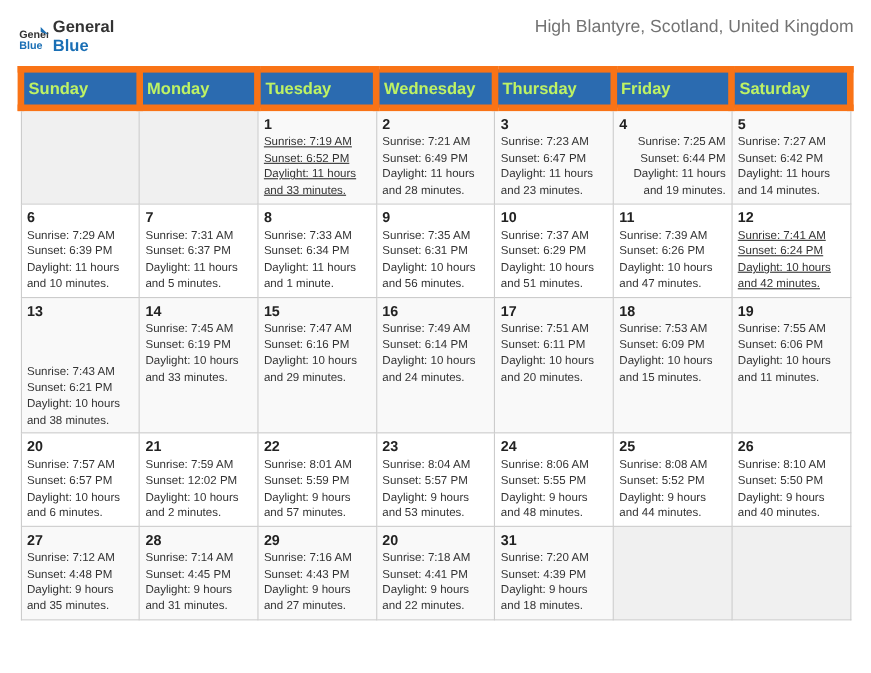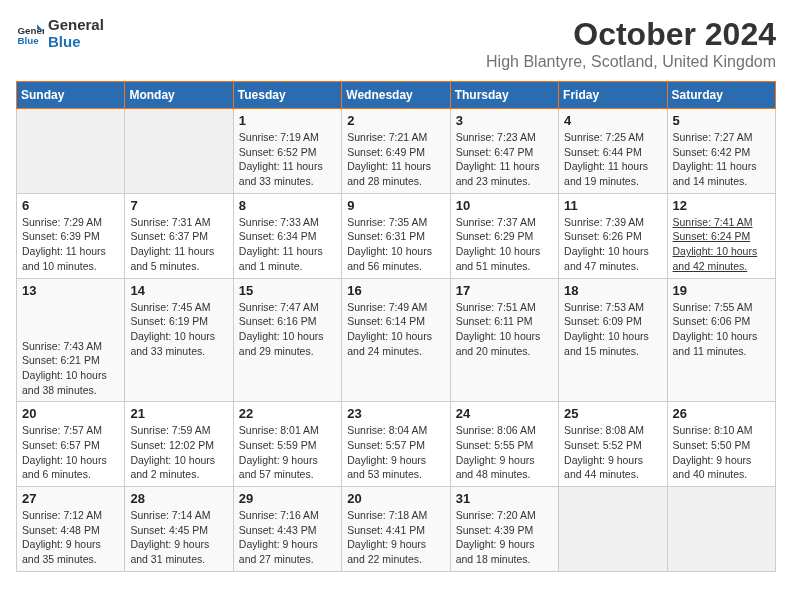--- a/index.html
+++ b/index.html
@@ -38,26 +38,26 @@
       color: #737373;
       text-align: center;
     }
     table {
       width: 100%;
       border-collapse: collapse;
       font-size: 11px;
     }
     thead tr th {
       background-color: #2b6bb0;
-      color: #ffffff;
+      color: #bef264;
       padding: 6px 4px;
       text-align: left;
-      font-size: 12px;
+      font-size: 15px;
       font-weight: bold;
-      border: 1px solid #f97316;
+      border: 6px solid #f97316;
     }
     tbody tr td {
       border: 1px solid #ccc;
       vertical-align: top;
       padding: 4px 5px;
       width: 106px;
       min-height: 80px;
       background: #fff;
     }
     tbody tr:nth-child(odd) td {
@@ -88,21 +88,20 @@
       <text x="2" y="22" font-size="14" font-weight="bold" fill="#333">General</text>
       <text x="2" y="36" font-size="14" font-weight="bold" fill="#1a6fb5">Blue</text>
       <polygon points="30,8 40,18 30,14" fill="#1a6fb5"></polygon>
     </svg>
     <div>
       <div style="font-size:15px;font-weight:bold;color:#333;">General</div>
       <div style="font-size:15px;font-weight:bold;color:#1a6fb5;">Blue</div>
     </div>
   </div>
   <div class="title-section">
-    <div class="month-title">October 2024</div>
     <div class="location-title">High Blantyre, Scotland, United Kingdom</div>
   </div>
 </div>
 
 <table>
   <thead>
     <tr>
     <th>Sunday</th>
         <th>Monday</th>
         <th>Tuesday</th>
@@ -111,39 +110,39 @@
         <th>Friday</th>
         <th>Saturday</th>
       </tr>
   </thead>
   <tbody id="calendar-body">
   <tr>
         <td class="empty-cell"></td>
         <td class="empty-cell"></td>
         <td>
           <span class="day-num">1</span>
-          <div class="day-info" style="white-space: pre-line;">Sunrise: 7:19 AM
+          <div class="day-info" style="white-space: pre-line; text-decoration: underline;">Sunrise: 7:19 AM
 Sunset: 6:52 PM
 Daylight: 11 hours and 33 minutes.</div>
         </td>
         <td>
           <span class="day-num">2</span>
           <div class="day-info" style="white-space: pre-line;">Sunrise: 7:21 AM
 Sunset: 6:49 PM
 Daylight: 11 hours and 28 minutes.</div>
         </td>
         <td>
           <span class="day-num">3</span>
           <div class="day-info" style="white-space: pre-line;">Sunrise: 7:23 AM
 Sunset: 6:47 PM
 Daylight: 11 hours and 23 minutes.</div>
         </td>
         <td>
           <span class="day-num">4</span>
-          <div class="day-info" style="white-space: pre-line;">Sunrise: 7:25 AM
+          <div class="day-info" style="white-space: pre-line; text-align: right;">Sunrise: 7:25 AM
 Sunset: 6:44 PM
 Daylight: 11 hours and 19 minutes.</div>
         </td>
         <td>
           <span class="day-num">5</span>
           <div class="day-info" style="white-space: pre-line;">Sunrise: 7:27 AM
 Sunset: 6:42 PM
 Daylight: 11 hours and 14 minutes.</div>
         </td>
       </tr>

